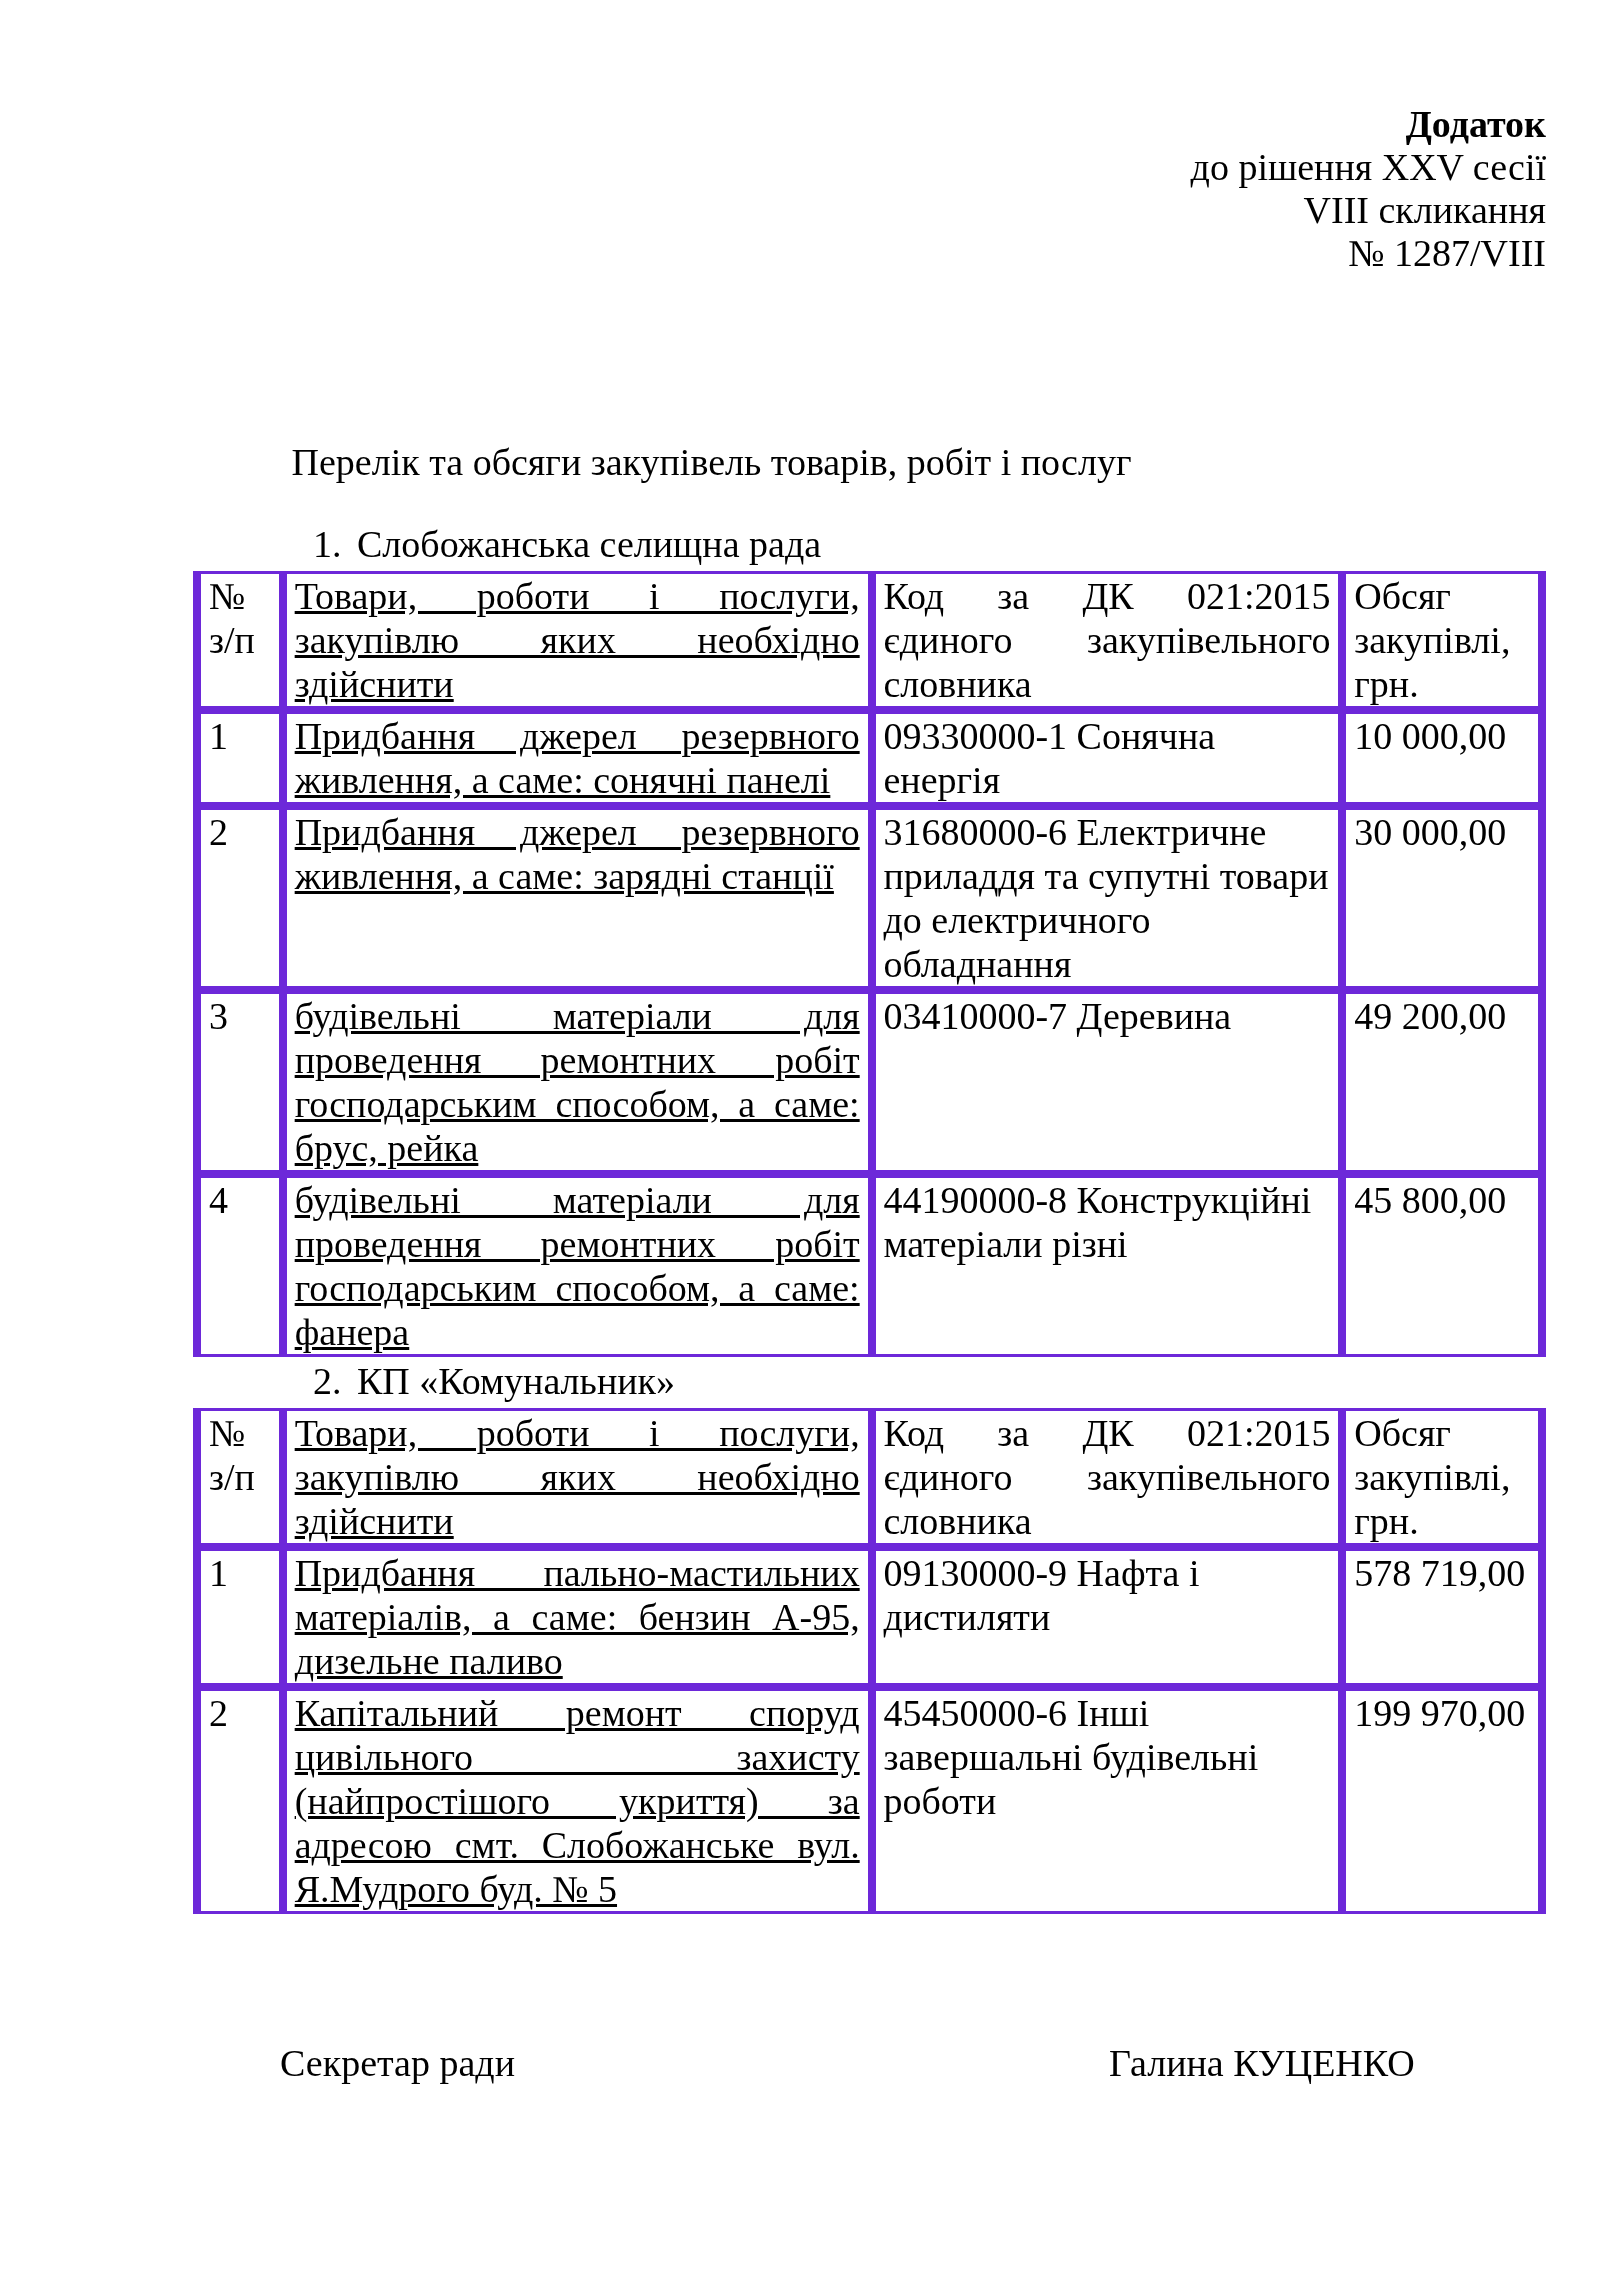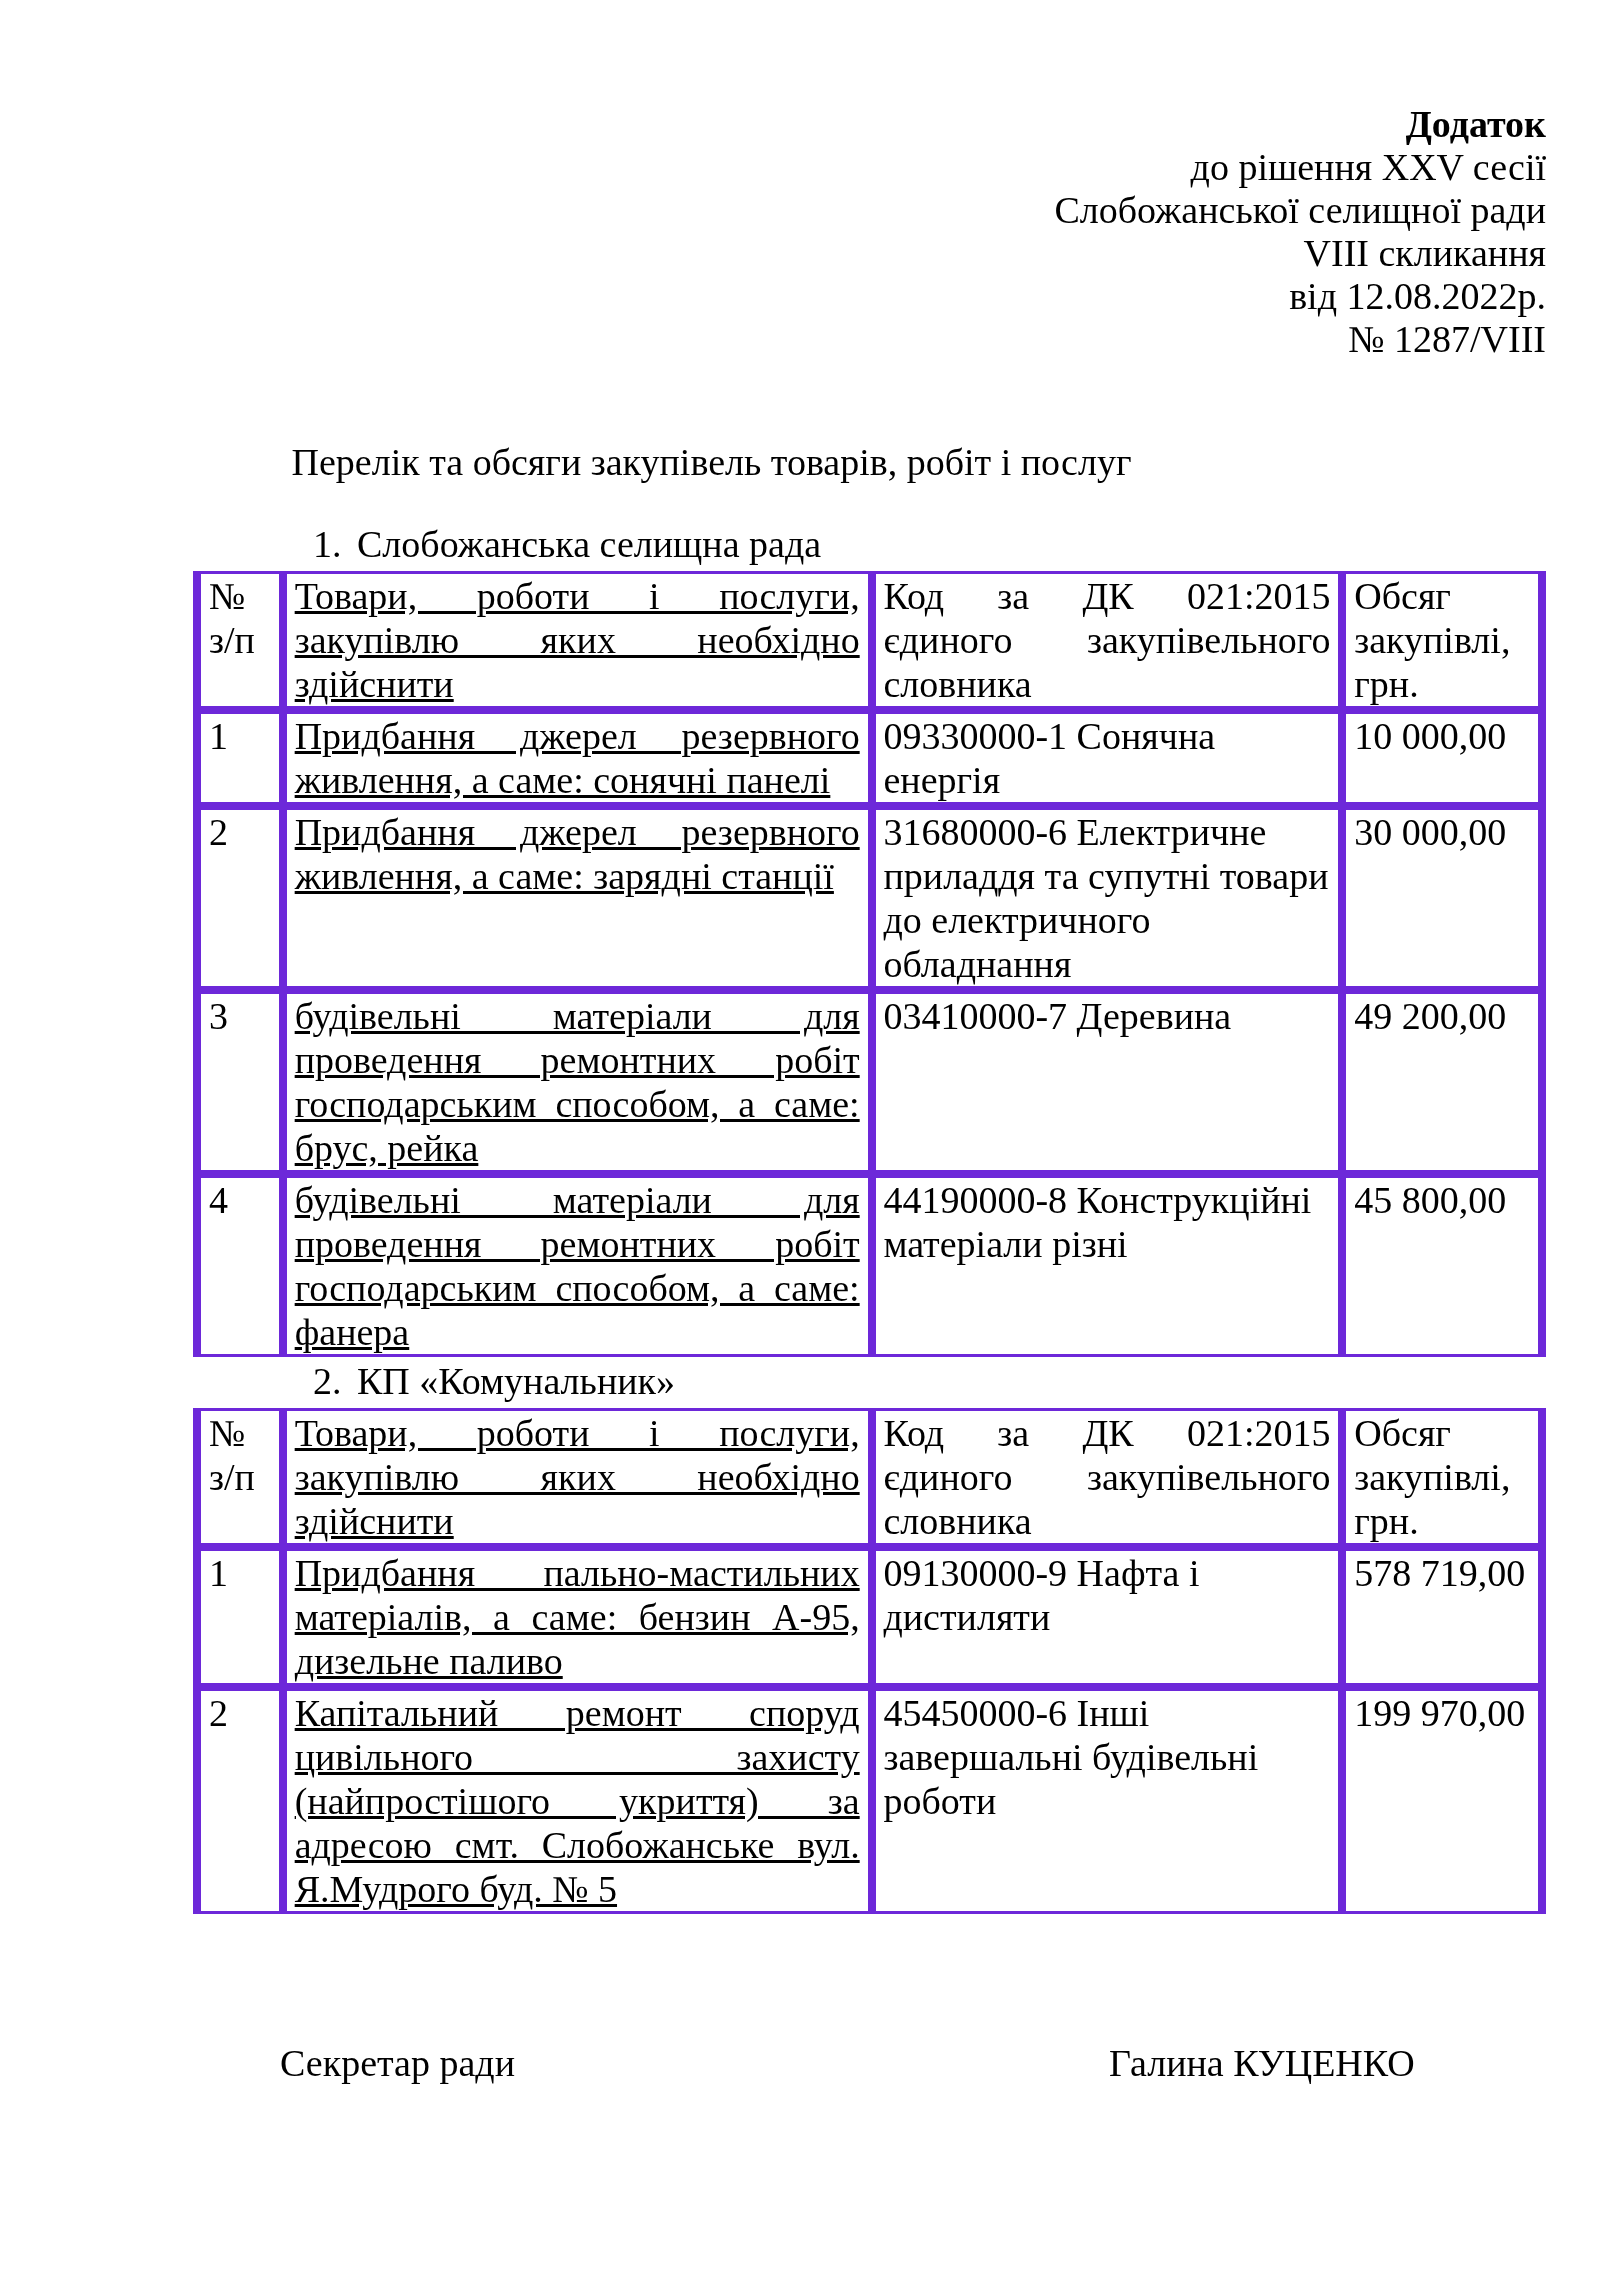--- a/index.html
+++ b/index.html
@@ -23,23 +23,21 @@
   td.c4 { }
   .sig-left { position: absolute; left: 280px; top: 2042px; white-space: nowrap; }
   .sig-right { position: absolute; left: 1109px; top: 2042px; white-space: nowrap; }
 </style>
 </head>
 <body>
 
 <div class="header-block">
   <div class="bold">Додаток</div>
   <div>до рішення XXV сесії</div>
-  <div>Слобожанської селищної ради</div>
   <div>VIII скликання</div>
-  <div>від 12.08.2022р.</div>
   <div>№ 1287/VIII</div>
 </div>
 
 <div class="doc-title">Перелік та обсяги закупівель товарів, робіт і послуг</div>
 
 <div class="section-heading" style="top:523px;">
   <span class="num">1.</span><span>Слобожанська селищна рада</span>
 </div>
 
 <table class="proc" style="top:571px;">

